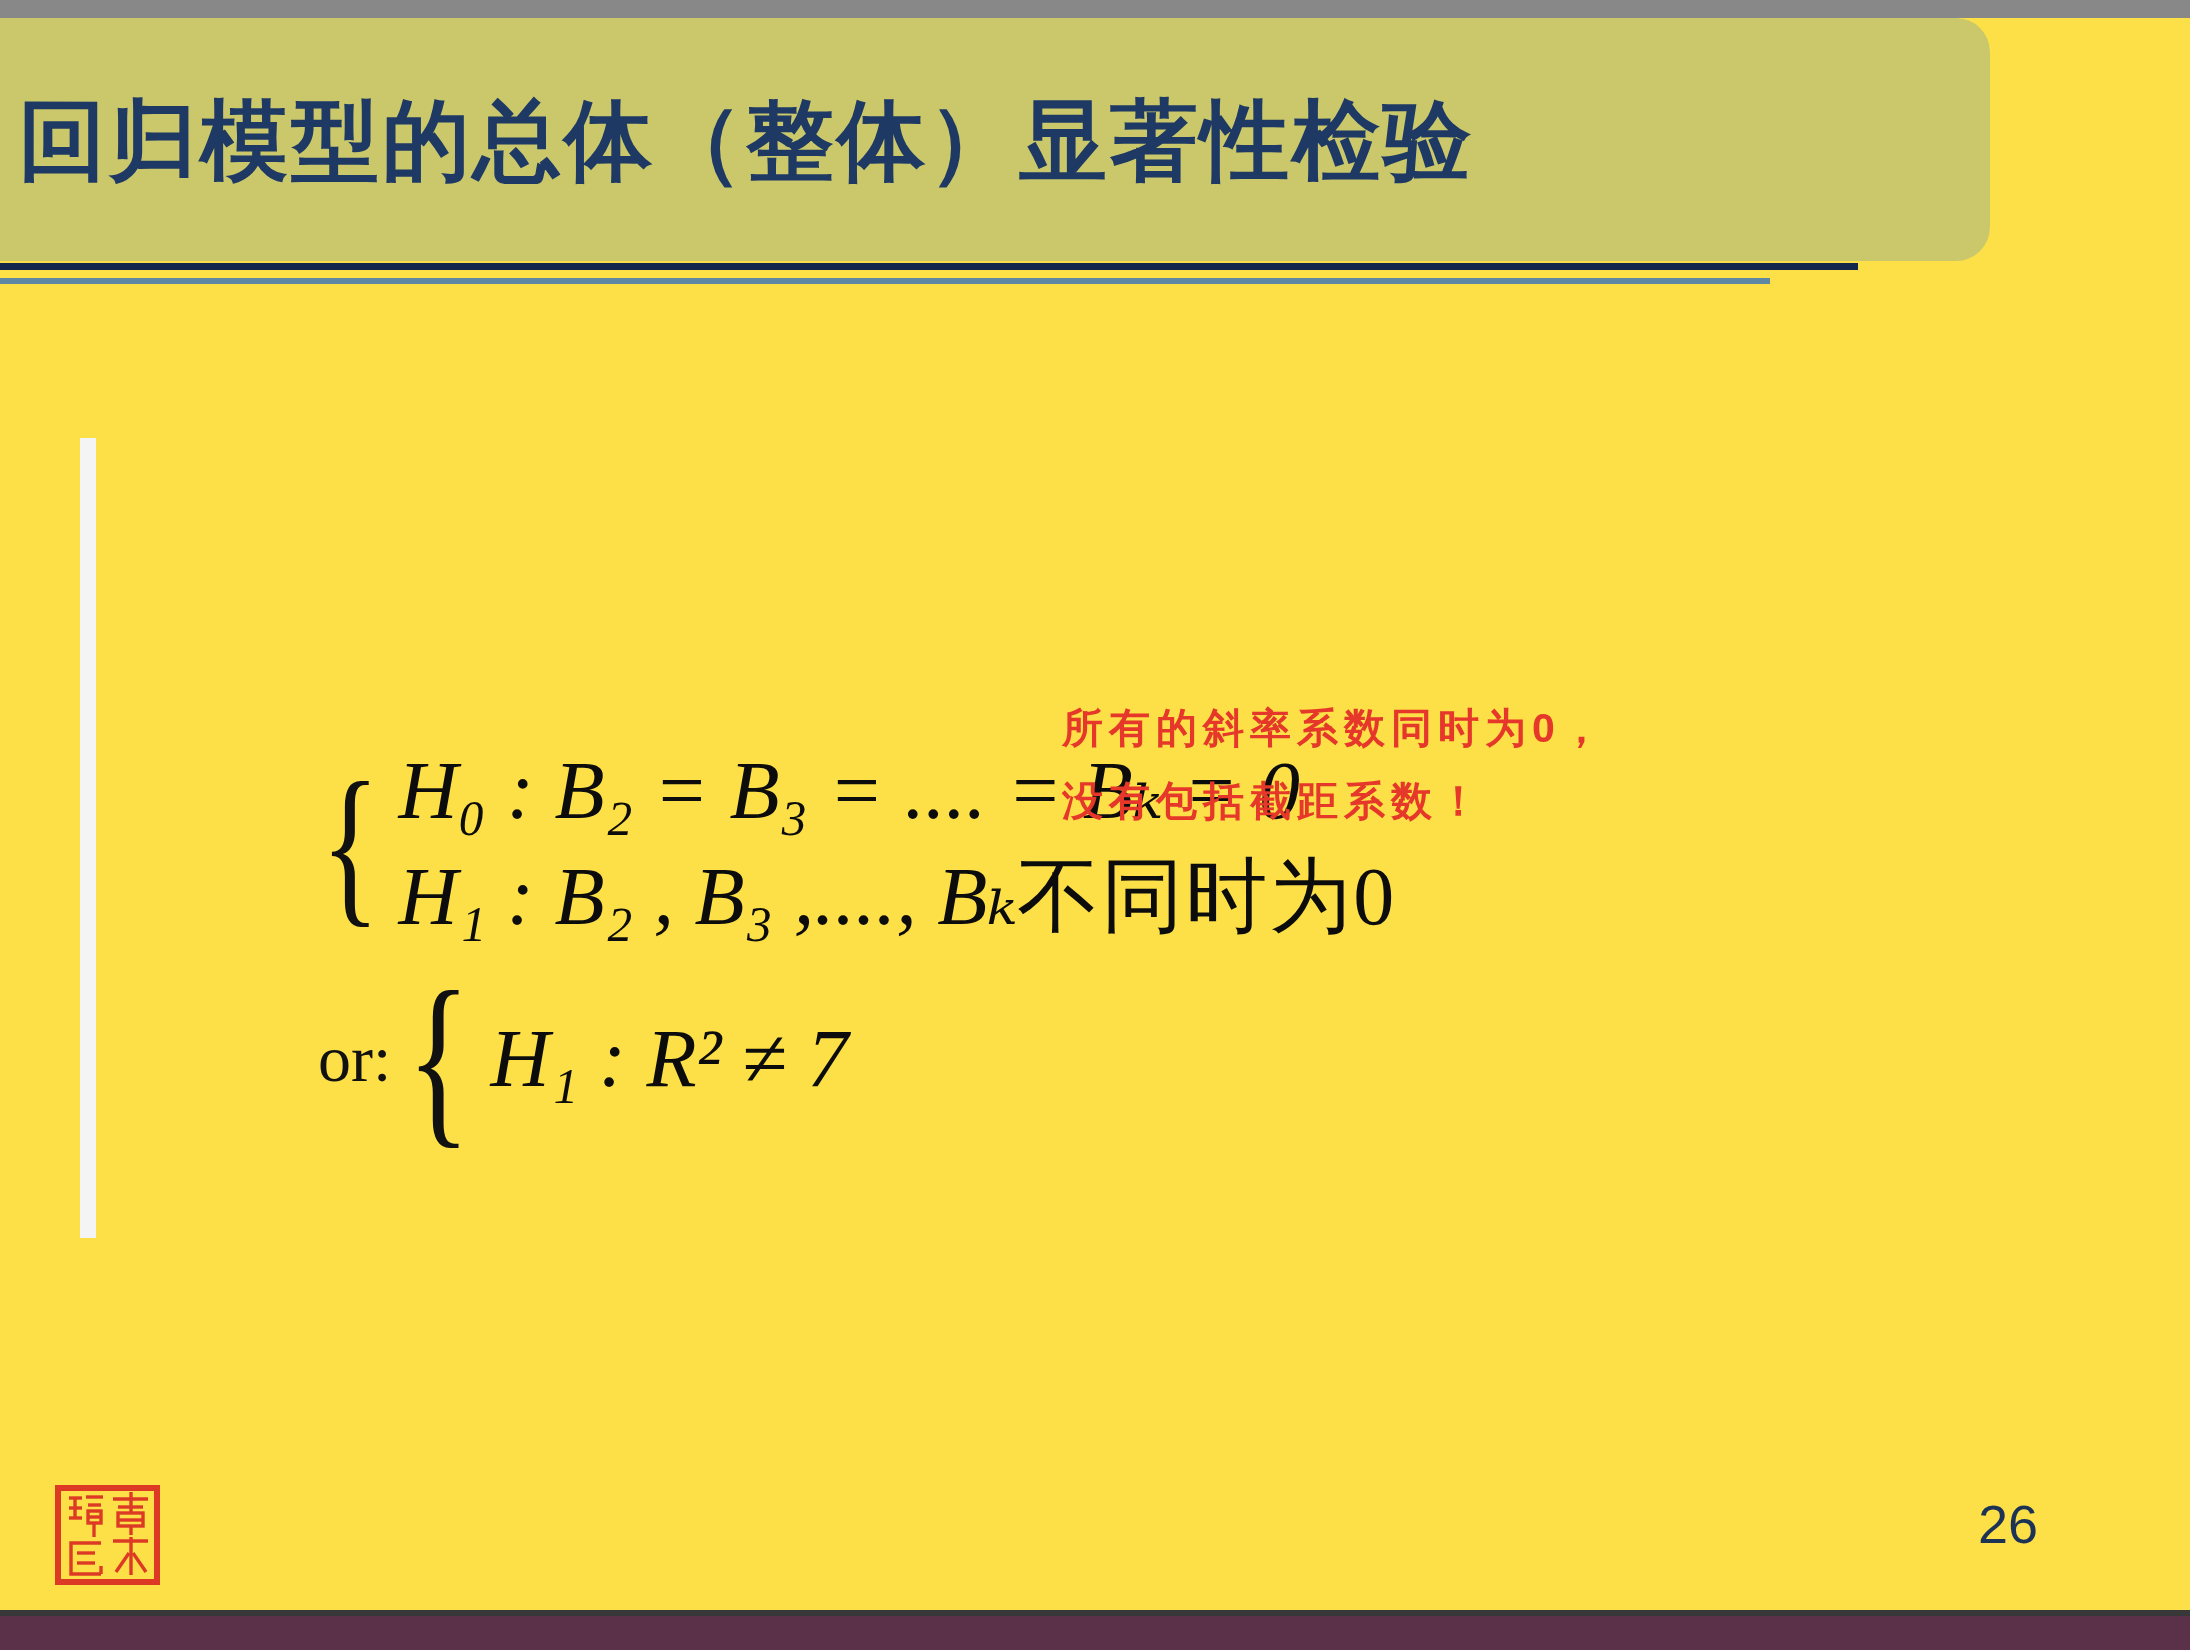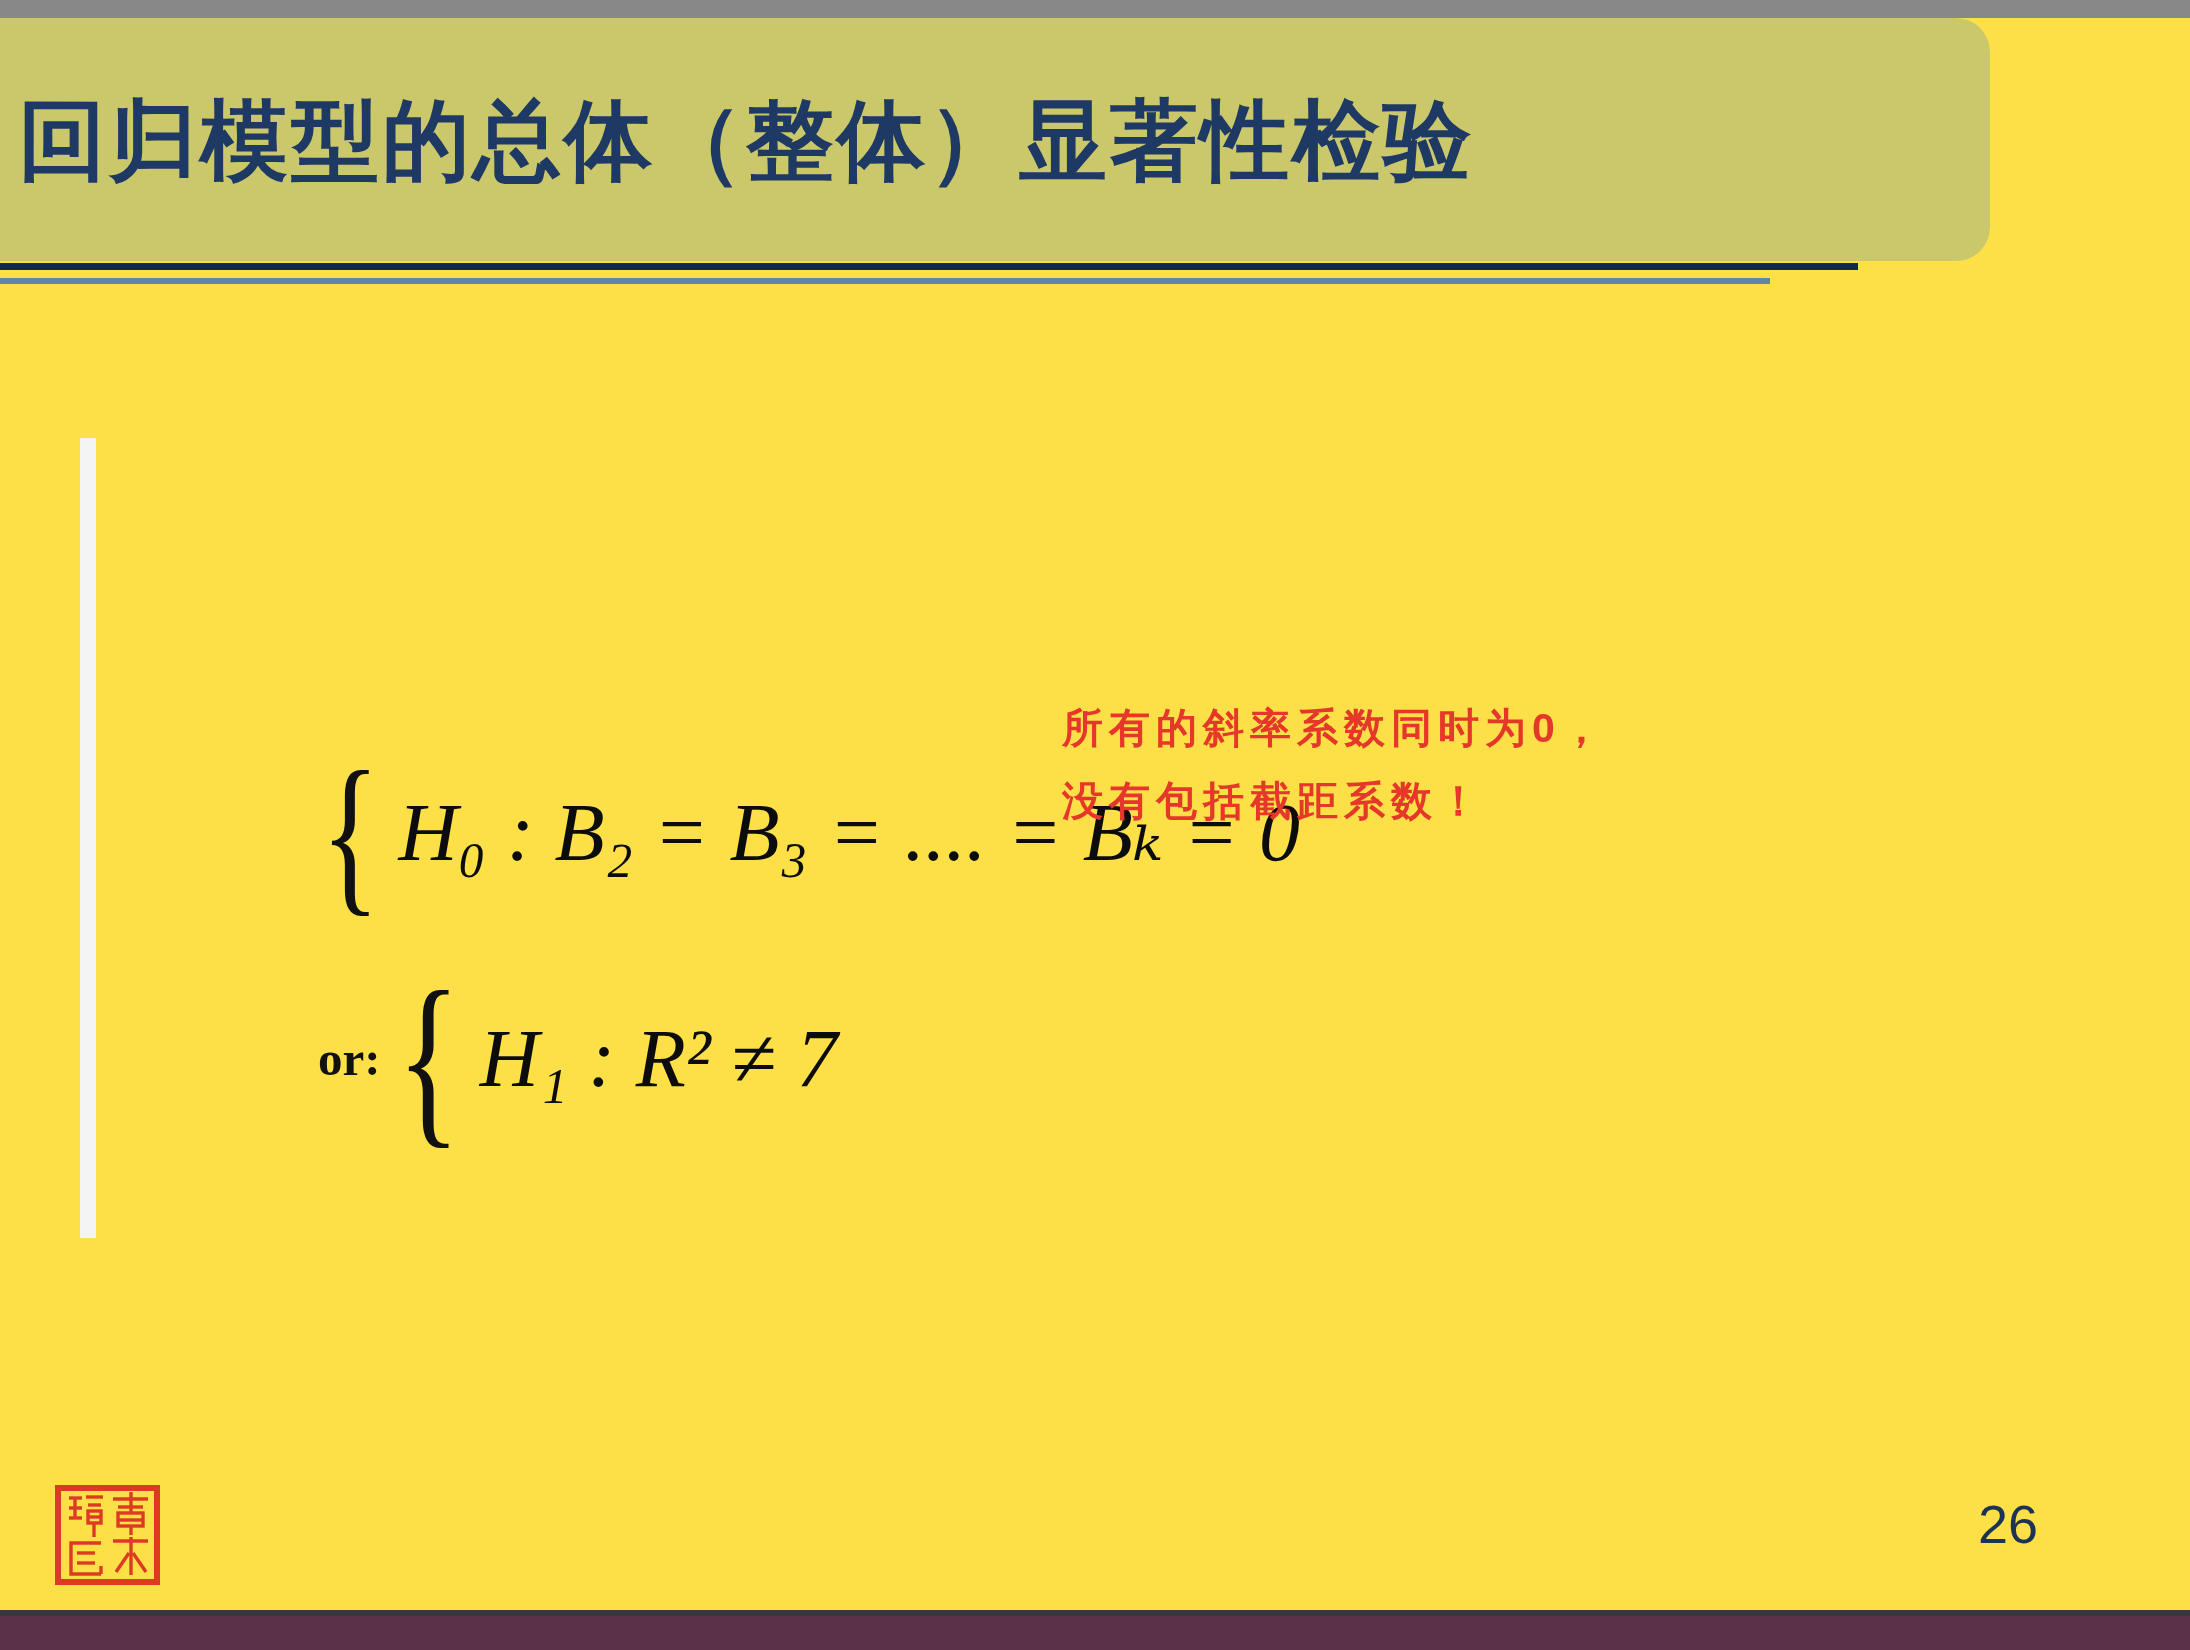--- a/index.html
+++ b/index.html
@@ -64,21 +64,21 @@
   .r2-block .brace{font-size:190px;line-height:205px;}
   .formula-lines{display:flex;flex-direction:column;margin-left:6px;}
   .formula-line{
     font-size:82px;line-height:106px;
     font-style:italic;
     font-family:"Liberation Serif","DejaVu Serif","DejaVu Sans",serif;
   }
   .r2-block .formula-line{line-height:110px;}
   .cjk-upright{font-style:normal;letter-spacing:2px;}
   .or-label{
-    font-size:49px;font-style:normal;font-weight:700;
+    font-size:66px;font-style:normal;font-weight:400;
     color:#111;margin-right:2px;
     align-self:center;
   }
   
   .annotation{
     position:absolute;left:1062px;top:674px;
     font-size:41px;line-height:73px;
     font-weight:700;color:#e5382a;
     letter-spacing:6px;white-space:nowrap;
     font-family:"Liberation Sans","DejaVu Sans",sans-serif;
@@ -113,20 +113,21 @@
   <div class="rule-navy"></div>
   <div class="rule-steel"></div>
 
   <div class="placeholder-edge"></div>
 
 
   <div class="formula-block hypothesis-block">
     <span class="brace">{</span>
     <div class="formula-lines">
       <div class="formula-line">H₀ : B₂ = B₃ = .... = Bₖ = 0</div>
+      <div class="formula-line"><span>H₁ : B₂ , B₃ ,...., Bₖ</span><span class="cjk-upright">不同时为0</span></div>
     </div>
   </div>
 
   <div class="annotation">
     <div>所有的斜率系数同时为0，</div>
     <div>没有包括截距系数！</div>
   </div>
 
   <div class="formula-block r2-block">
     <span class="or-label">or:</span>

